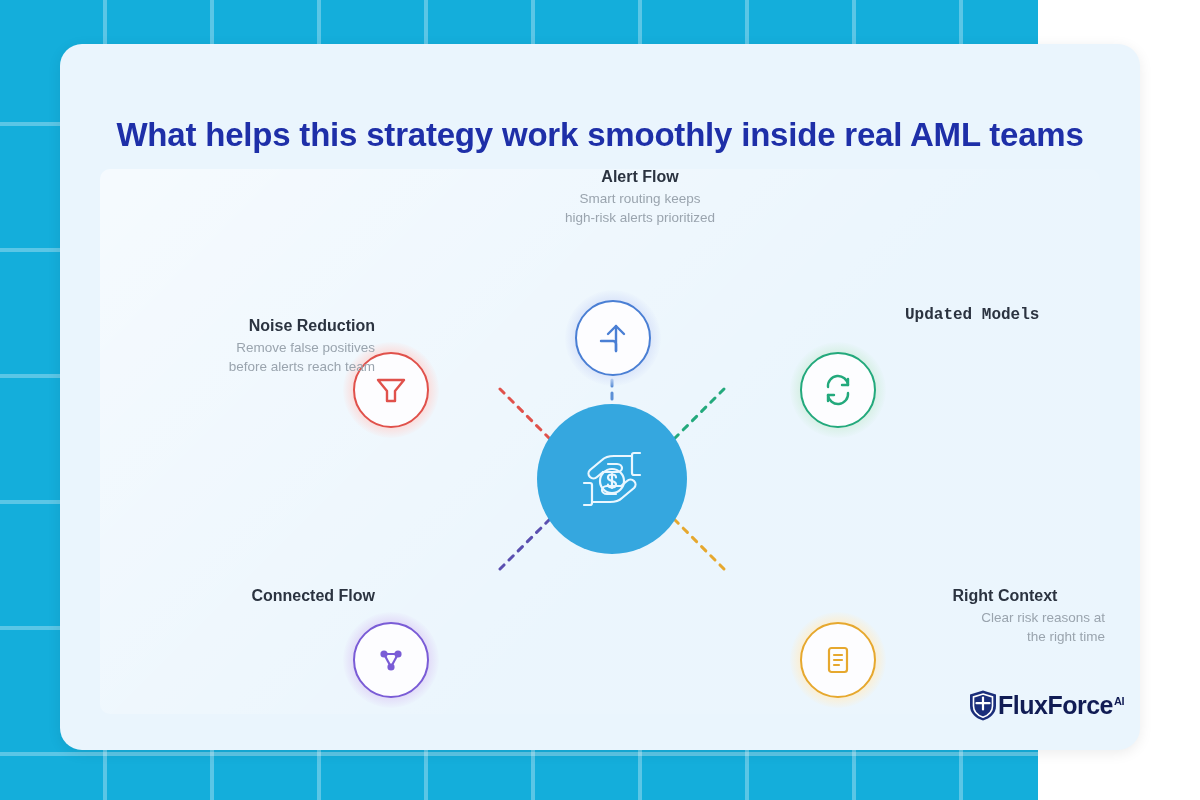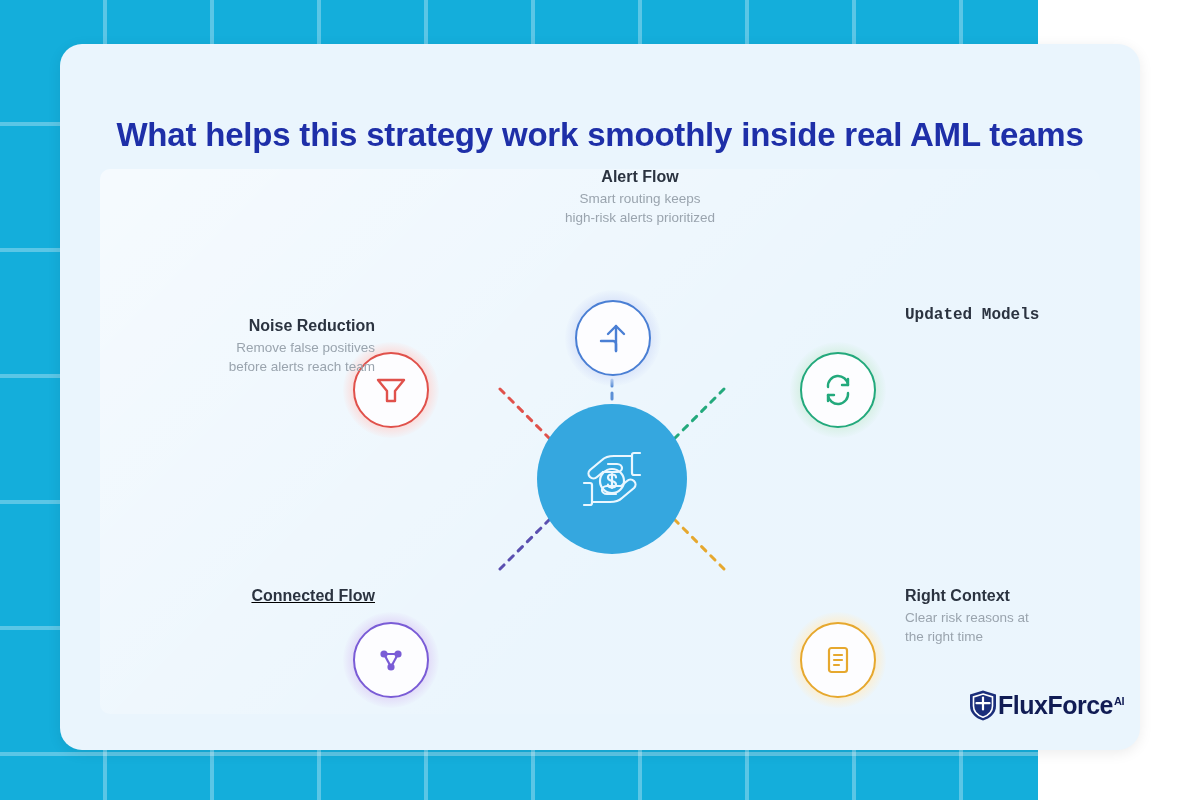--- a/index.html
+++ b/index.html
@@ -126,21 +126,21 @@
     line-height: 1.38;
     white-space: pre-line;
   }
   .label.right-align { text-align: right; }
   .label.left-align  { text-align: left; }
   .label.center-align{ text-align: center; }
 
   #label-alert     { left: 440px; top: 123px; width: 280px; }
   #label-noise     { left:  55px; top: 272px; width: 260px; }
   #label-models    { left: 845px; top: 262px; width: 200px; font-family: Liberation Mono, monospace; }
-  #label-connected { left:  55px; top: 542px; width: 260px; text-decoration: underline; }
+  #label-connected { left:  55px; top: 542px; width: 260px; }
   #label-context   { left: 845px; top: 542px; width: 200px; }
 
   
   #logo {
     position: absolute;
     left: 908px;
     top: 645px;
     display: flex;
     align-items: center;
     gap: 0;
@@ -268,22 +268,22 @@
 
     <div class="label left-align" id="label-models">
       <div class="label-title">Updated Models</div>
     </div>
 
     <div class="label right-align" id="label-connected">
       <div class="label-title">Connected Flow</div>
     </div>
 
     <div class="label left-align" id="label-context">
-      <div class="label-title" style="text-align:left;">Right Context</div>
-      <div class="label-desc" style="text-align:left;">Clear risk reasons at
+      <div class="label-title" style="text-align:center;">Right Context</div>
+      <div class="label-desc" style="text-align:right;">Clear risk reasons at
 the right time</div>
     </div>
 
     <div id="logo">
       <svg width="30" height="33" viewBox="0 0 30 33">
         <path d="M15 1.5 L28 5.5 V17 C28 24.5 22 29.5 15 31.5 C8 29.5 2 24.5 2 17 V5.5 Z" fill="#1B2E7A"></path>
         <path d="M15 5 L24.5 7.9 V17 C24.5 22.6 20 26.5 15 28.2 C10 26.5 5.5 22.6 5.5 17 V7.9 Z" fill="none" stroke="#FFFFFF" stroke-width="1.6"></path>
         <path d="M8.5 14.2 H21.5" stroke="#FFFFFF" stroke-width="2.2" stroke-linecap="round"></path>
         <path d="M15 8.5 V20.5" stroke="#FFFFFF" stroke-width="2.2" stroke-linecap="round"></path>
       </svg>

